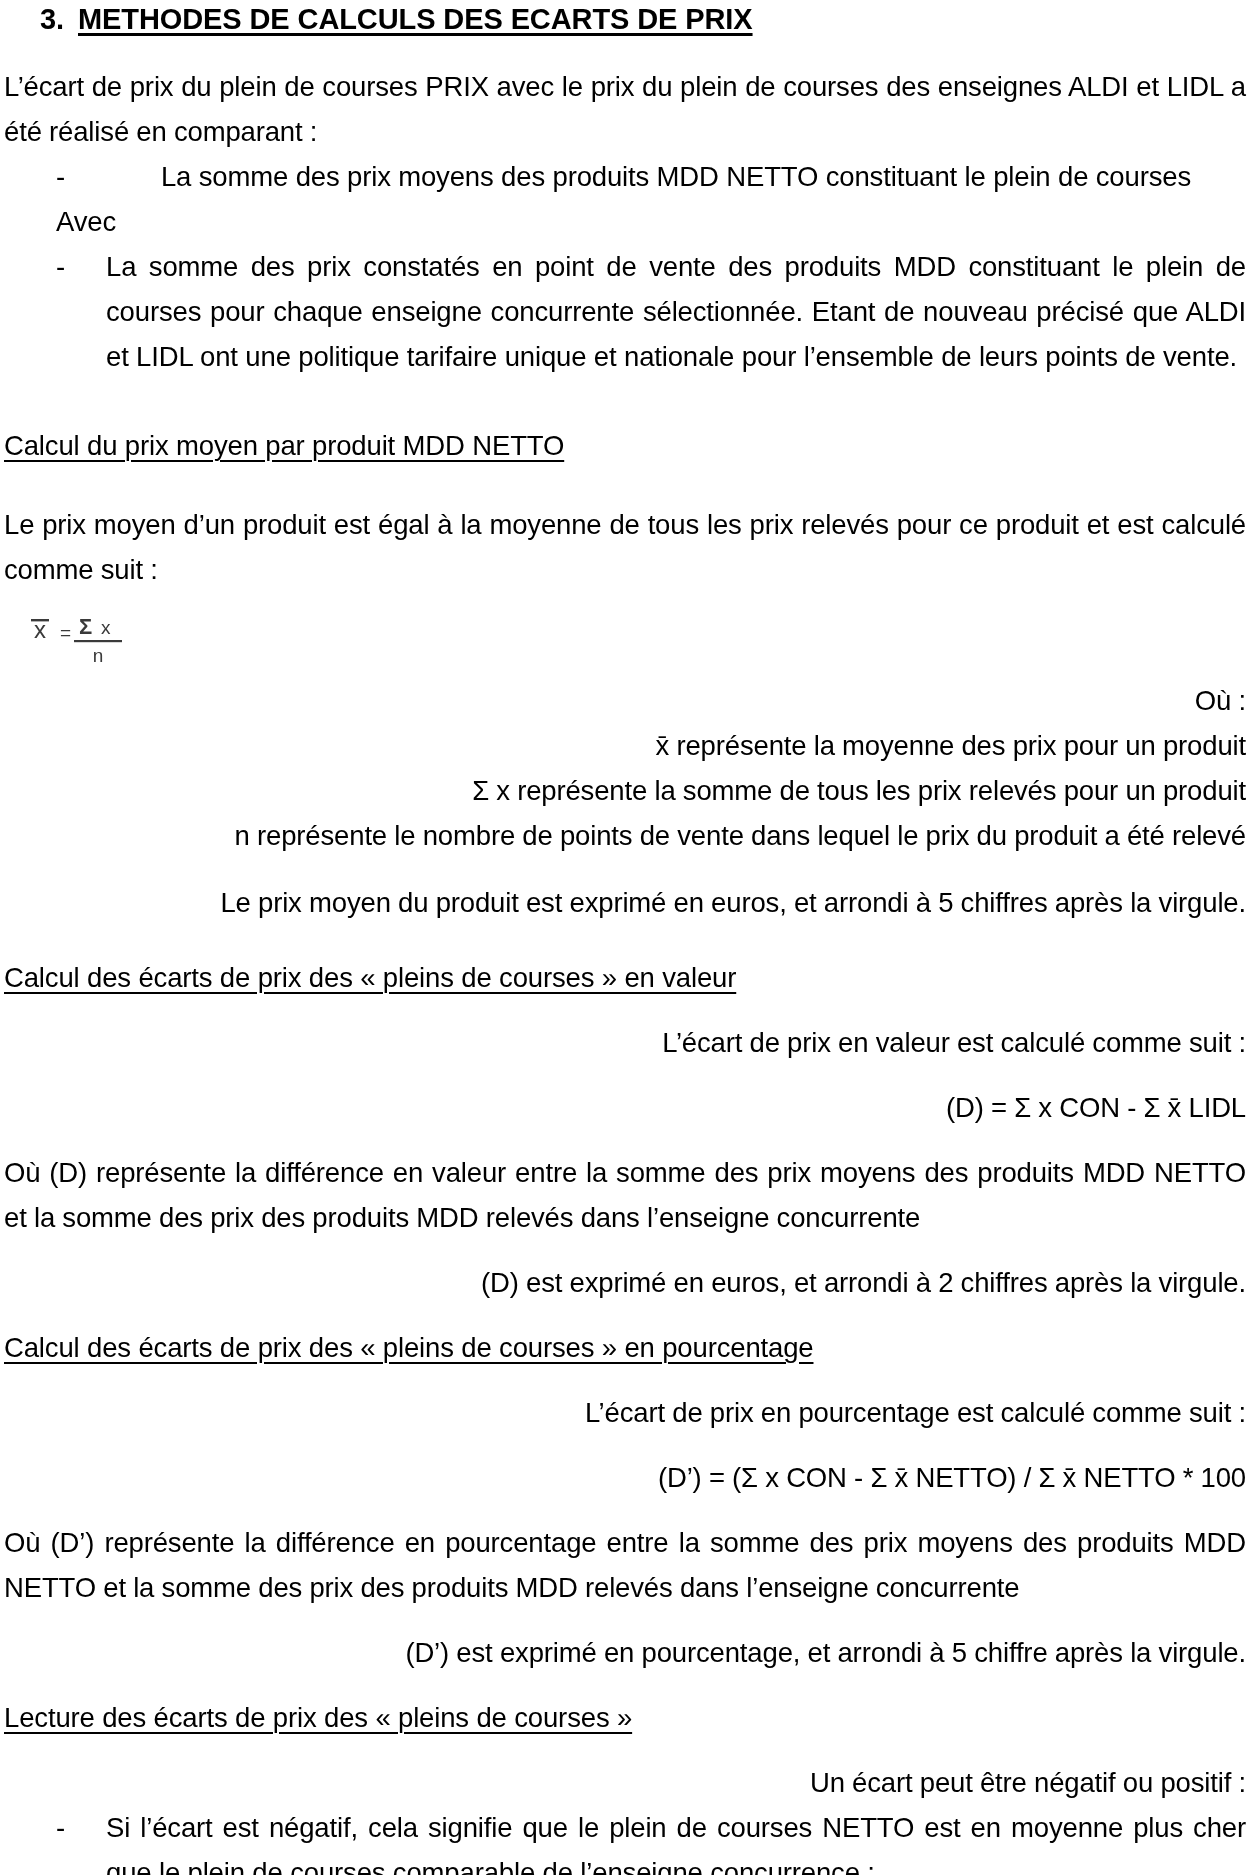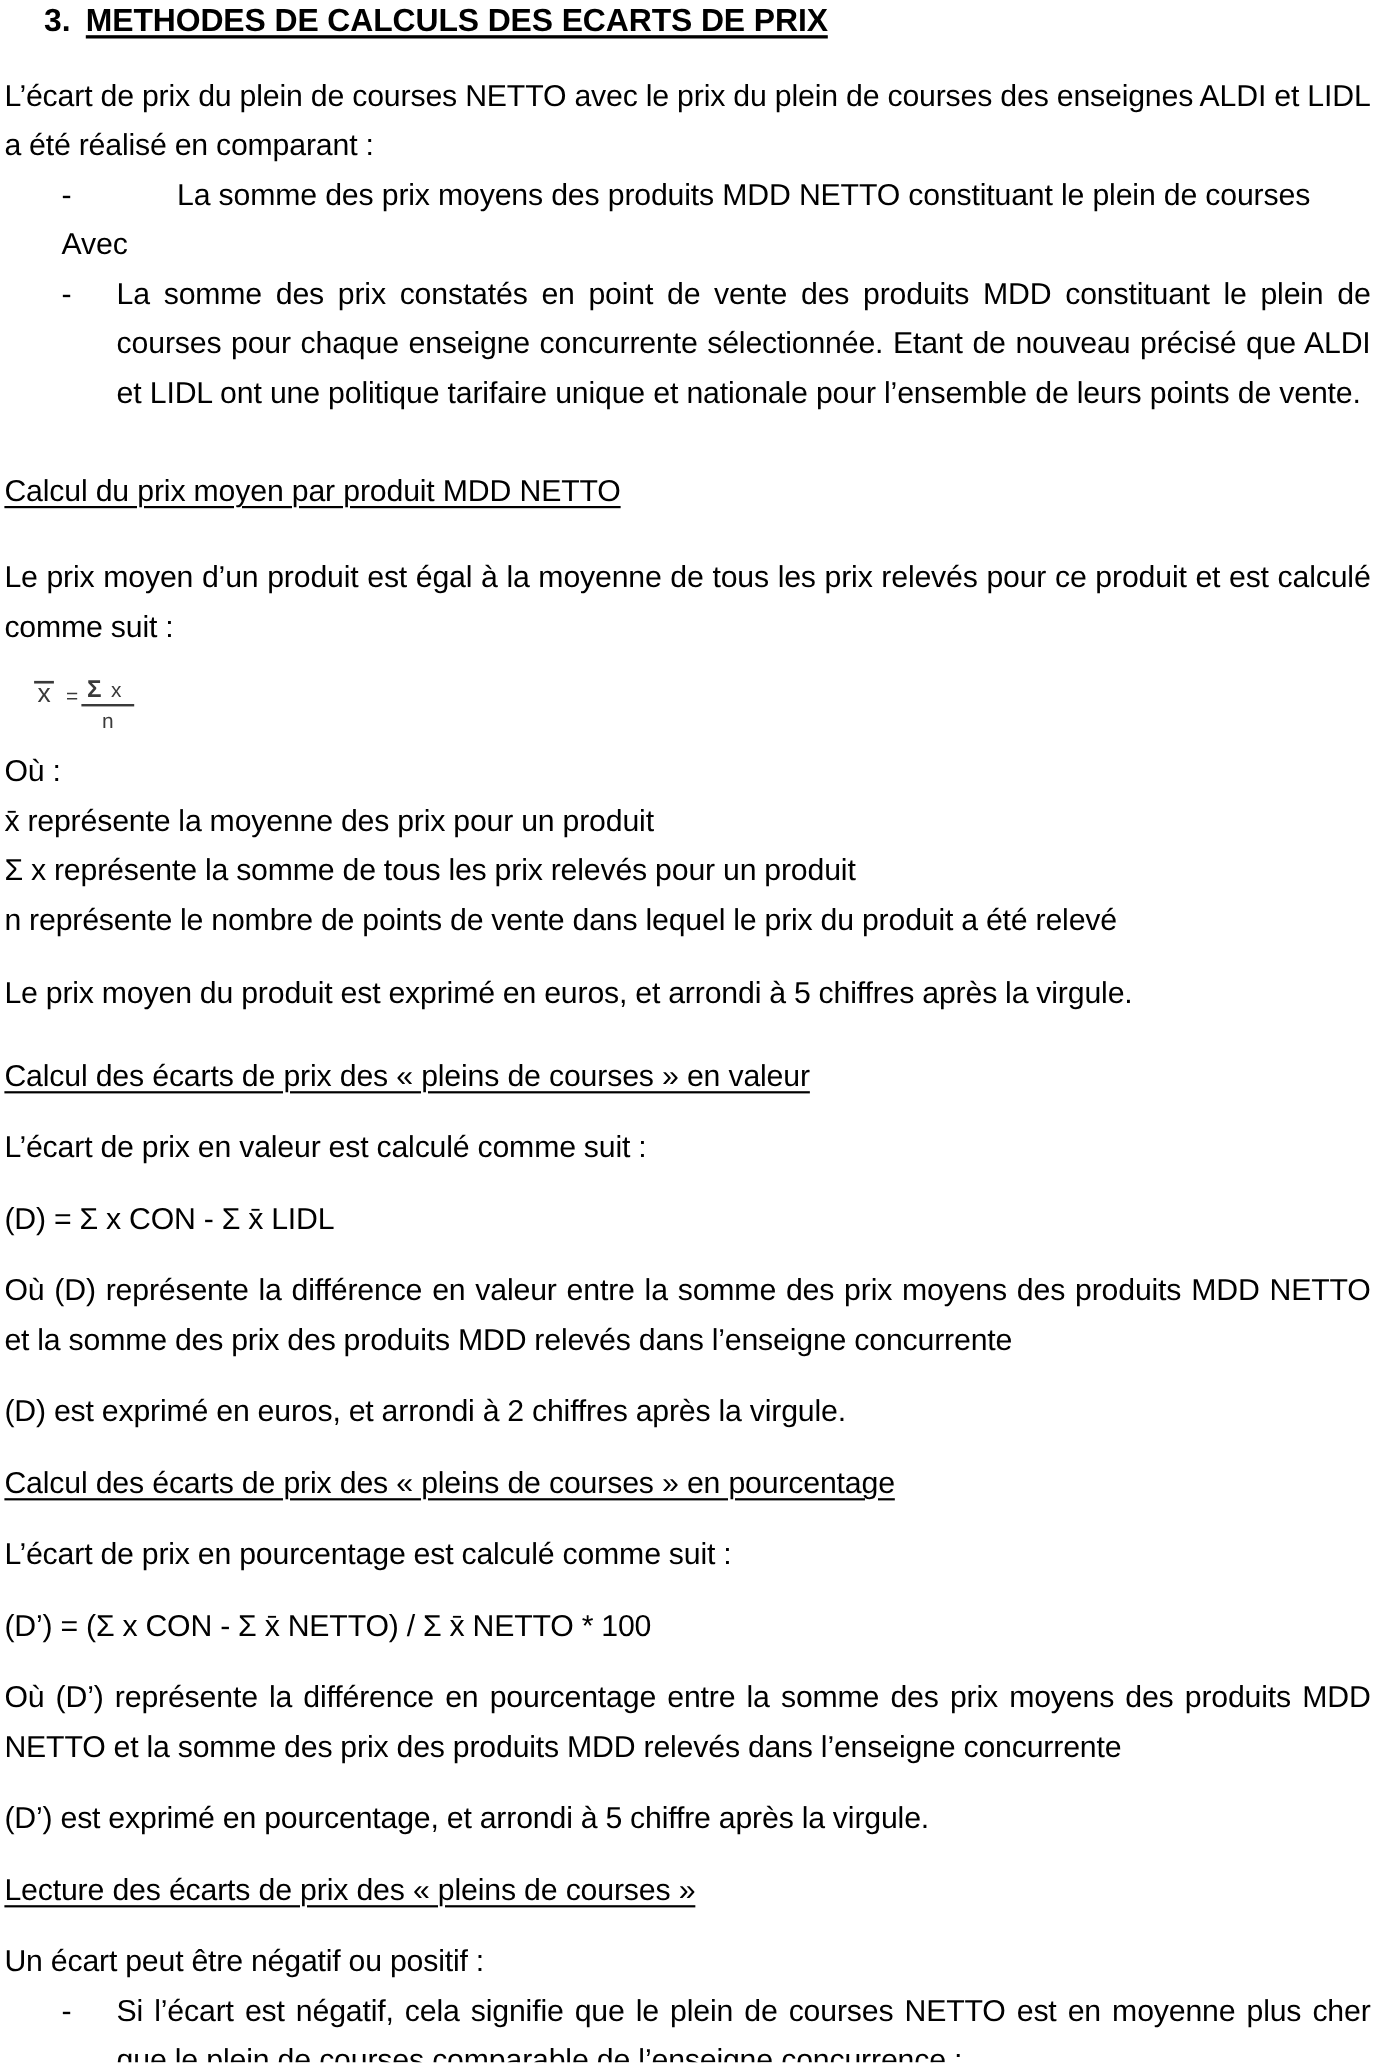--- a/index.html
+++ b/index.html
@@ -47,21 +47,21 @@
   
   .para {
     margin: 0;
     font-size: 27.5px;
     line-height: 45px;
     text-align: justify;
     text-justify: inter-word;
     letter-spacing: -0.15px;
     word-spacing: -0.2px;
   }
-  .para.nojust { text-align: left; }
+  .para.nojust { text-align: right; }
 
   
   .bullet {
     display: flex;
     margin: 0;
     font-size: 27.5px;
     line-height: 45px;
     letter-spacing: -0.15px;
   }
   .bullet .dash {
@@ -120,21 +120,21 @@
 
 <div class="page">
 
   <div class="doc-heading">
     <span class="h-num">3.</span>
     <span class="h-text">METHODES DE CALCULS DES ECARTS DE PRIX</span>
   </div>
 
   <div class="sp-26"></div>
 
-  <p class="para">L’écart de prix du plein de courses NETTO avec le prix du plein de courses des enseignes ALDI et LIDL a été réalisé en comparant :</p>
+  <p class="para">L’écart de prix du plein de courses PRIX avec le prix du plein de courses des enseignes ALDI et LIDL a été réalisé en comparant :</p>
 
   <div class="bullet last-left">
     <span class="dash">-</span>
     <span class="btext">La somme des prix moyens des produits MDD NETTO constituant le plein de courses</span>
   </div>
 
   <div class="subline">Avec</div>
 
   <div class="bullet">
     <span class="dash">-</span>

